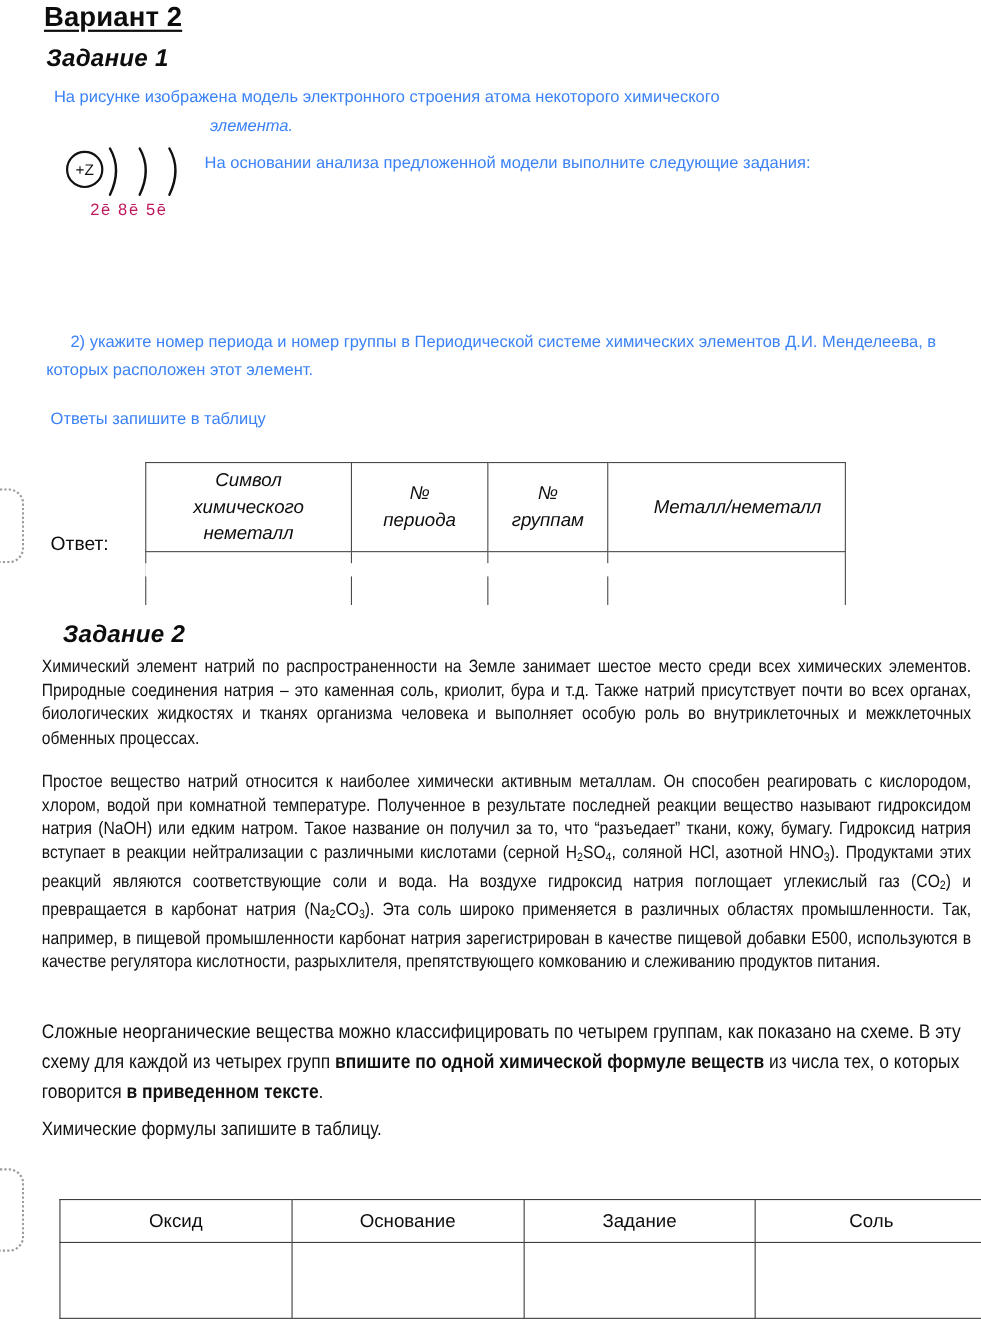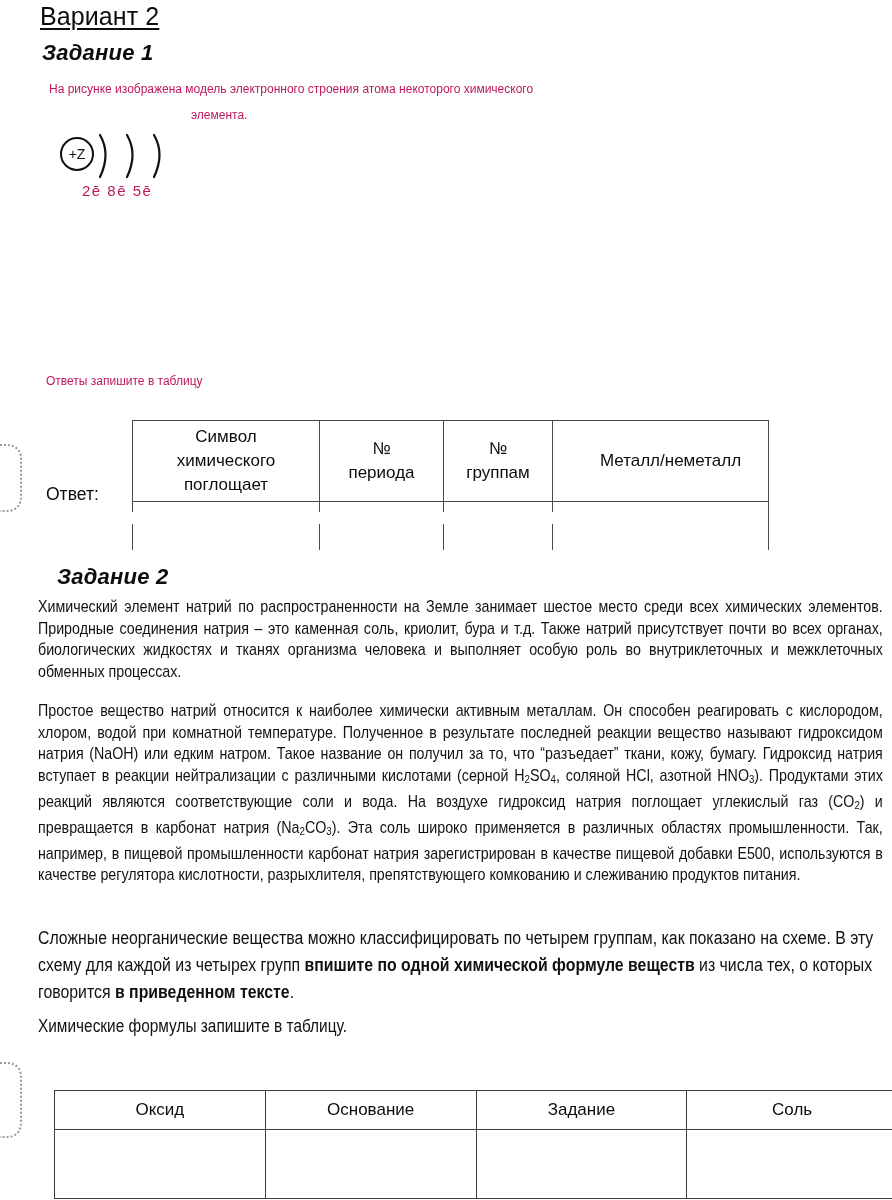--- a/index.html
+++ b/index.html
@@ -31,44 +31,44 @@
   }
   .sel-marker-1 { left: -34px; top: 444px;  width: 52px; height: 64px; }
   .sel-marker-2 { left: -34px; top: 1062px; width: 52px; height: 72px; }
 
   
   .variant-title {
     position: absolute;
     left: 40px;
     top: 2px;
     font-size: 25px;
-    font-weight: normal;
+    font-weight: bold;
     text-decoration: underline;
     text-underline-offset: 3px;
     letter-spacing: 0.1px;
   }
   .task-heading {
     position: absolute;
     font-size: 22px;
     font-weight: bold;
     font-style: italic;
     letter-spacing: 0.2px;
   }
   .task1-heading { left: 42px; top: 40px; }
   .task2-heading { left: 38px; top: 564px; margin-left: 19px; }
 
   
   .t1 {
     position: absolute;
-    font-size: 12px;
+    font-size: 15px;
     line-height: 26px;
-    color: #be185d;
+    color: #3b82f6;
   }
   .t1-intro   { left: 49px;  top: 76px;  width: 815px; }
-  .t1-intro .l2 { display: block; padding-left: 142px; }
+  .t1-intro .l2 { display: block; padding-left: 142px; font-style: italic; }
 
   .t1-beside  { left: 186px; top: 136px; width: 660px; }
   .t1-item1   { left: 42px;  top: 206px; width: 800px; text-indent: 128px; }
   .t1-item2   { left: 42px;  top: 298px; width: 810px; text-indent: 22px; }
   .t1-answers { left: 46px;  top: 368px; }
 
   
   .atom {
     position: absolute;
     left: 52px;
@@ -97,20 +97,21 @@
 
   
   .table1 {
     position: absolute;
     left: 132px;
     top: 420px;
     width: 580px;
     border-collapse: collapse;
     table-layout: fixed;
     font-size: 17px;
+    font-style: italic;
   }
   .table1 th, .table1 td {
     border: 1px solid #4a4a4a;
     text-align: center;
     vertical-align: middle;
     font-weight: normal;
     line-height: 24px;
     padding: 3px 4px;
   }
   .table1 thead th { height: 74px; }
@@ -204,32 +205,34 @@
     <svg width="130" height="56" viewBox="0 0 130 56">
       <circle cx="25" cy="22" r="16" fill="none" stroke="#111" stroke-width="2"></circle>
       <text x="25" y="27" font-family="Liberation Sans, sans-serif" font-size="14" text-anchor="middle" fill="#111">+Z</text>
       <path d="M 48 3 Q 59 22 48 45" fill="none" stroke="#111" stroke-width="2.2" stroke-linecap="round"></path>
       <path d="M 75 3 Q 86 22 75 45" fill="none" stroke="#111" stroke-width="2.2" stroke-linecap="round"></path>
       <path d="M 102 3 Q 113 22 102 45" fill="none" stroke="#111" stroke-width="2.2" stroke-linecap="round"></path>
     </svg>
     <div class="atom-shells">2ē 8ē 5ē</div>
   </div>
 
-
+  <div class="t1 t1-beside">На основании анализа предложенной модели выполните следующие задания:</div>
+
+  <div class="t1 t1-item2">2) укажите номер периода и номер группы в Периодической системе химических элементов Д.И. Менделеева, в которых расположен этот элемент.</div>
   <div class="t1 t1-answers">Ответы запишите в таблицу</div>
 
   <div class="otvet-label">Ответ:</div>
 
   <table class="table1">
     <thead>
       <tr>
         <th class="c1">
           <span>Символ</span><br>
           <span>химического</span><br>
-          <span>поглощает</span>
+          <span>неметалл</span>
         </th>
         <th class="c2">
           <span>№</span><br>
           <span>периода</span>
         </th>
         <th class="c3">
           <span>№</span><br>
           <span>группам</span>
         </th>
         <th class="c4">

